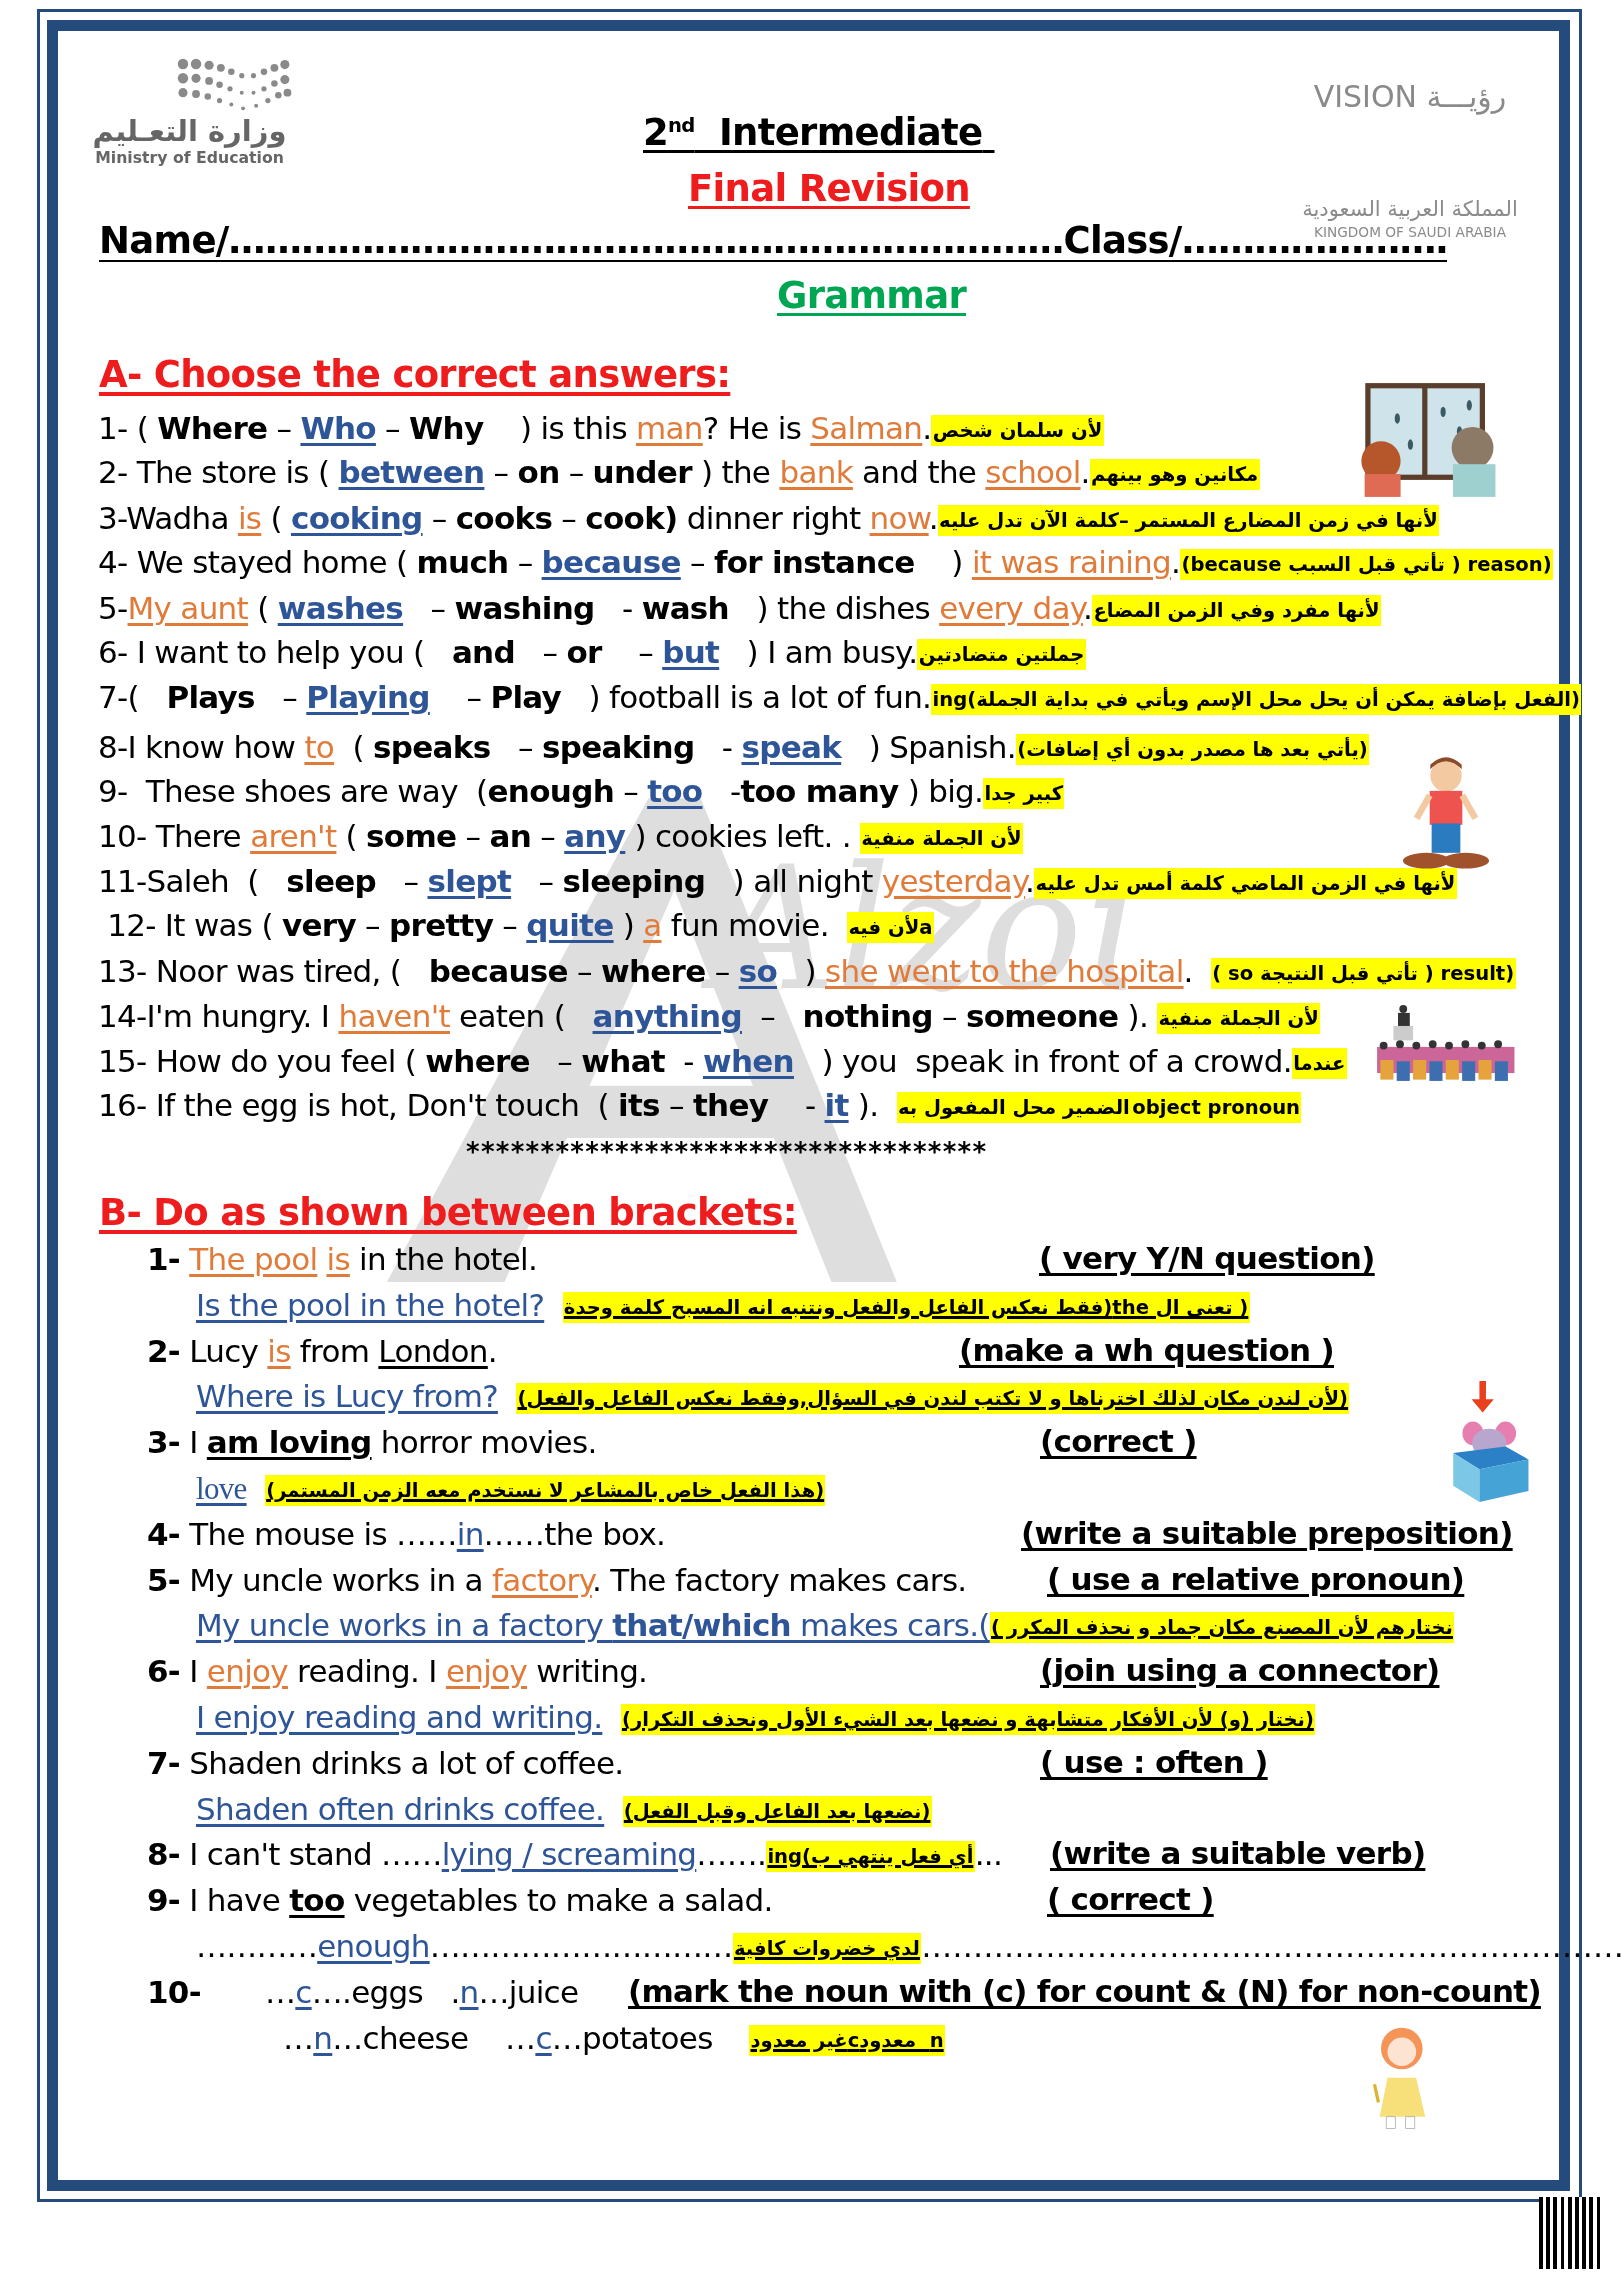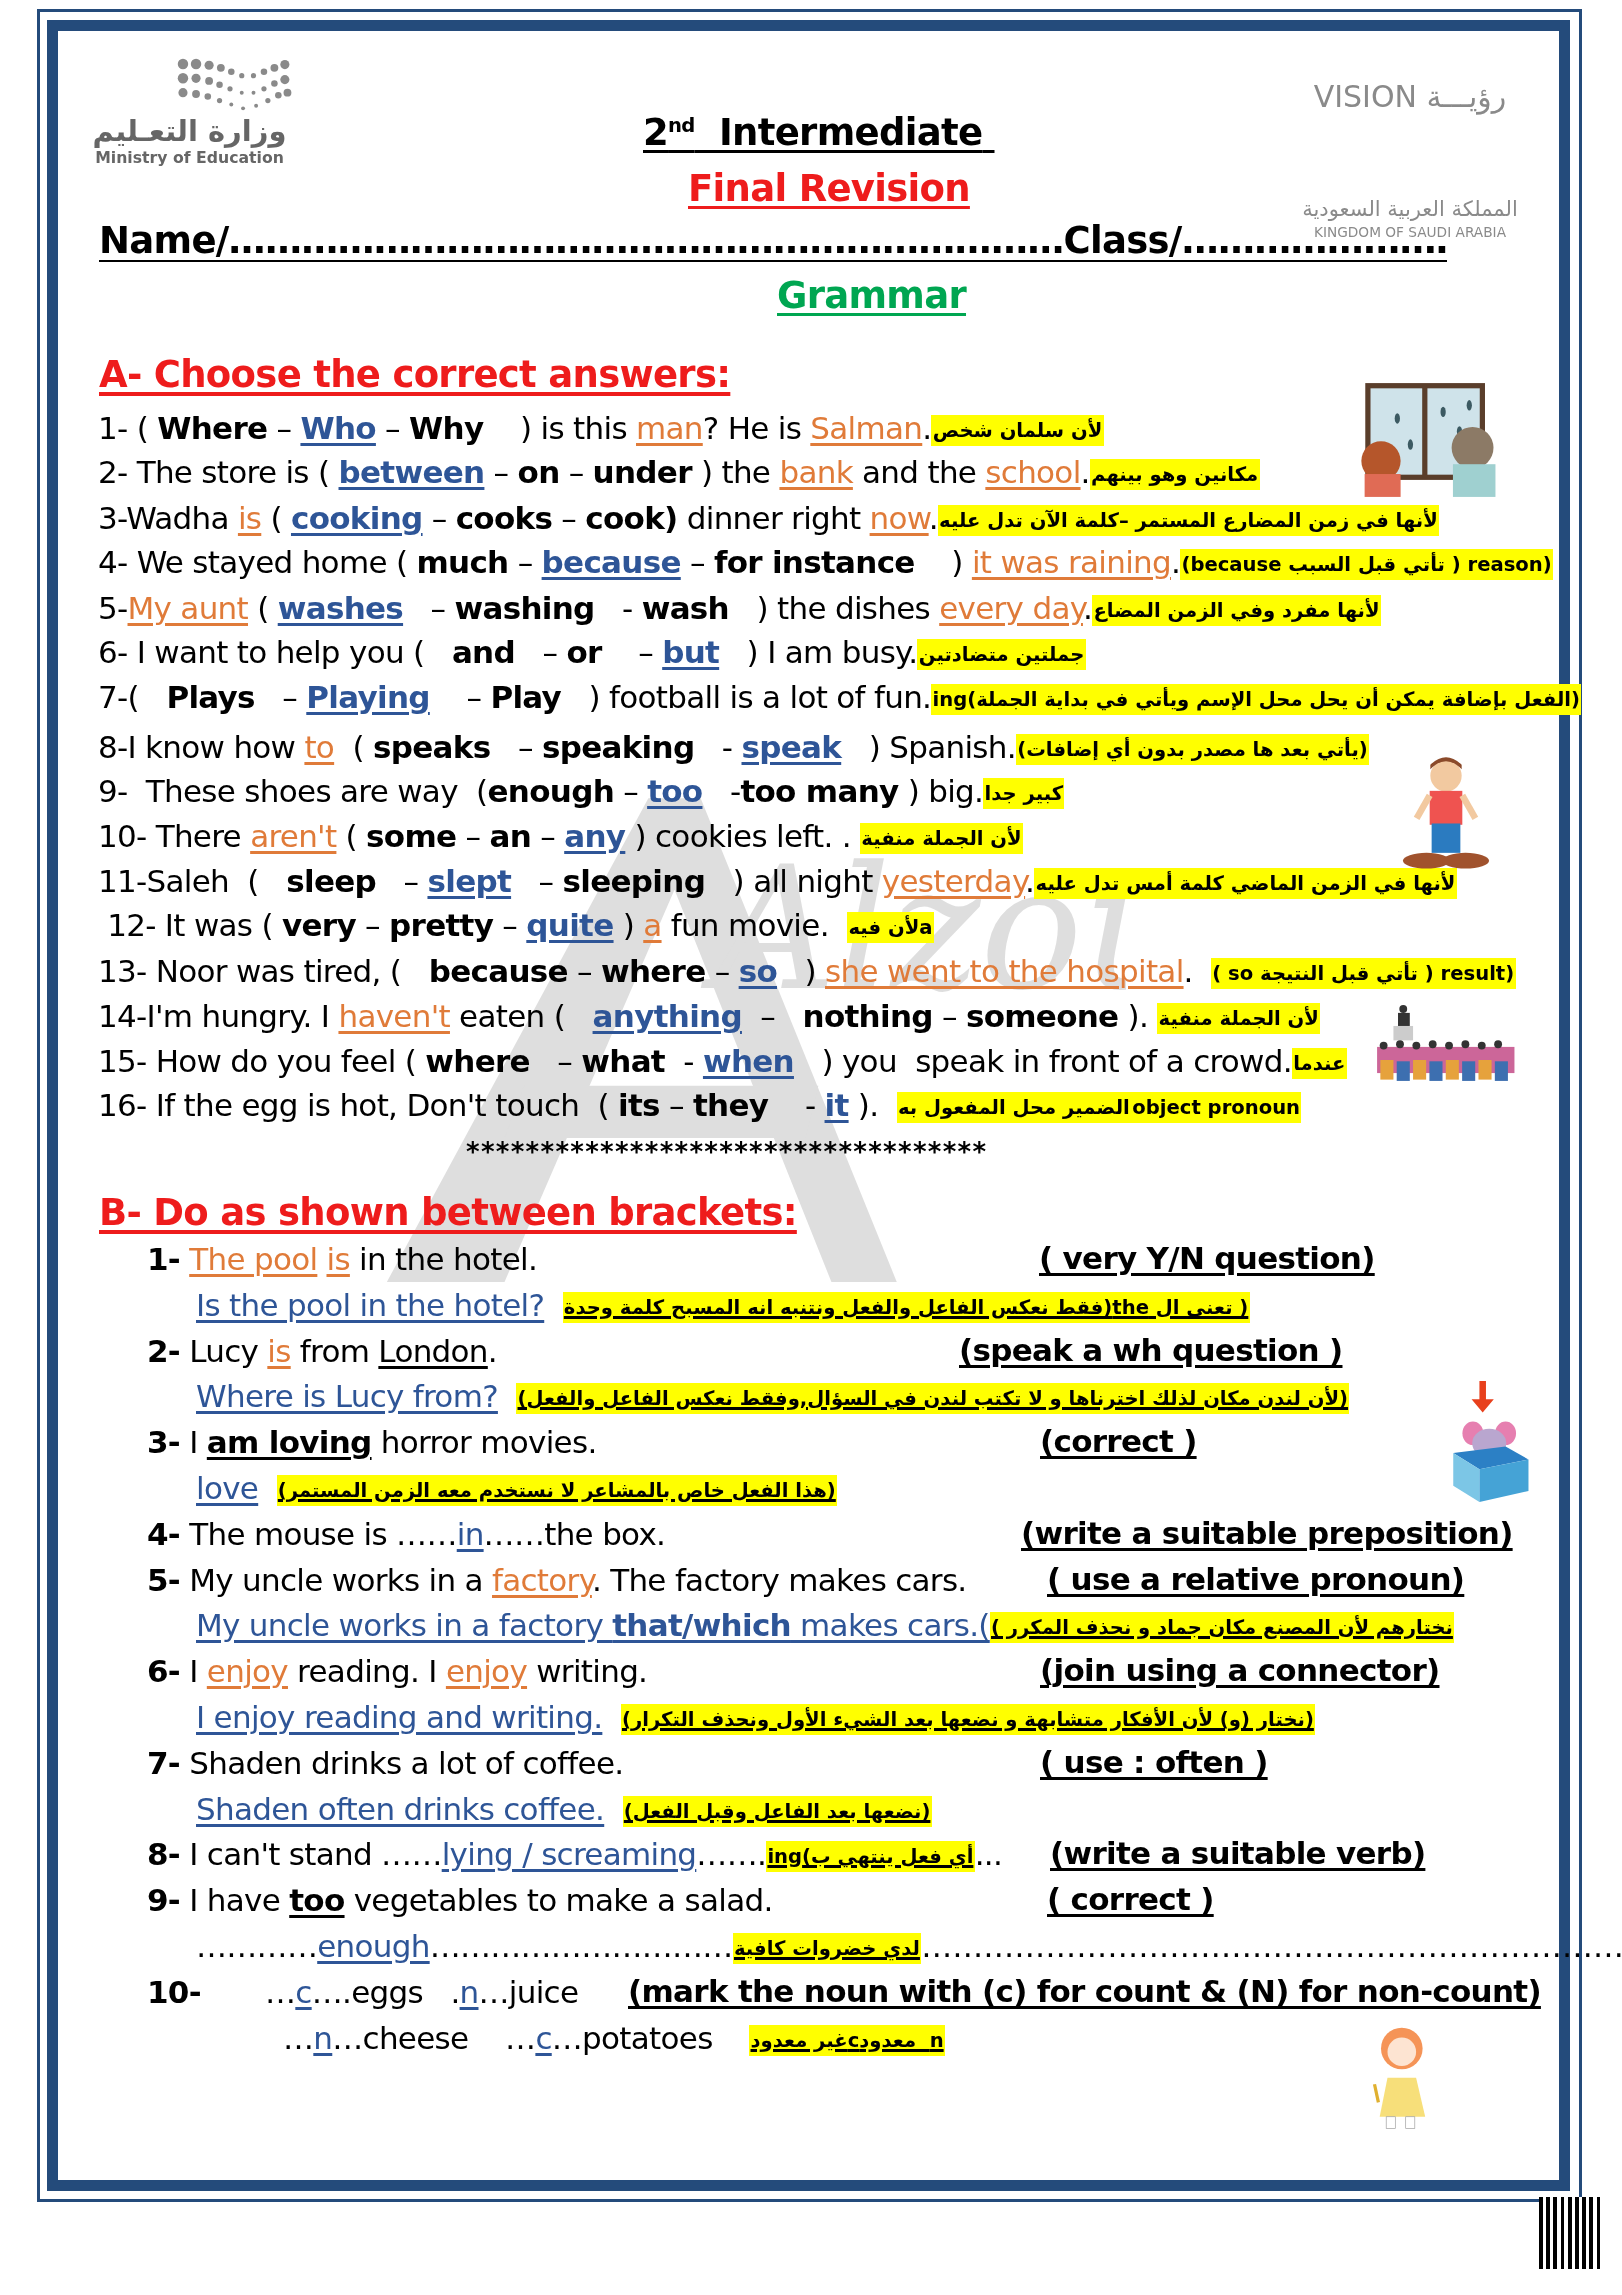--- a/index.html
+++ b/index.html
@@ -176,25 +176,25 @@
 
 <div class="abs" style="left:466px;top:1137px;font-size:26px;font-weight:bold;letter-spacing:1.3px;white-space:nowrap;">***********************************</div>
 
 <div class="section" style="left:99px;top:1191px;">B- Do as shown between brackets:</div>
 
 <div id="sectionB">
     <div class="line" style="white-space: pre; left: 147px; top: 1240px;"><span class="b" style="white-space: pre;">1-</span><span style="white-space: pre;"> </span><span class="clue" style="white-space: pre;">The pool</span><span style="white-space: pre;"> </span><span class="clue" style="white-space: pre;">is</span><span style="white-space: pre;"> in the hotel.</span></div>
     <div class="instr" style="white-space: pre; left: 1039px; top: 1240px;">( very Y/N question)</div>
     <div class="line" style="white-space: pre; left: 196px; top: 1286px;"><span class="ans" style="white-space: pre;">Is the pool in the hotel?</span><span style="white-space: pre;">  </span><span class="note ar note-ul" style="white-space: pre;">( تعنى ال the(فقط نعكس الفاعل والفعل ونتنبه انه المسبح كلمة وحدة</span></div>
     <div class="line" style="white-space: pre; left: 147px; top: 1332px;"><span class="b" style="white-space: pre;">2-</span><span style="white-space: pre;"> </span><span style="white-space: pre;">Lucy </span><span class="clue" style="white-space: pre;">is</span><span style="white-space: pre;"> from </span><span class="ul" style="white-space: pre;">London</span><span style="white-space: pre;">.</span></div>
-    <div class="instr" style="white-space: pre; left: 959px; top: 1332px;">(speak a wh question )</div>
+    <div class="instr" style="white-space: pre; left: 959px; top: 1332px;">(make a wh question )</div>
     <div class="line" style="white-space: pre; left: 196px; top: 1377px;"><span class="ans" style="white-space: pre;">Where is Lucy from?</span><span style="white-space: pre;">  </span><span class="note ar note-ul" style="white-space: pre;">(لأن لندن مكان لذلك اخترناها و لا تكتب لندن في السؤال,وفقط نعكس الفاعل والفعل)</span></div>
     <div class="line" style="white-space: pre; left: 147px; top: 1423px;"><span class="b" style="white-space: pre;">3-</span><span style="white-space: pre;"> </span><span style="white-space: pre;">I </span><span class="ul b" style="white-space: pre;">am loving</span><span style="white-space: pre;"> horror movies.</span></div>
     <div class="instr" style="white-space: pre; left: 1040px; top: 1423px;">(correct )</div>
-    <div class="line" style="white-space: pre; left: 196px; top: 1469px;"><span class="ans" style="white-space: pre;">love</span><span style="white-space: pre;">  </span><span class="note ar note-ul" style="white-space: pre;">(هذا الفعل خاص بالمشاعر لا نستخدم معه الزمن المستمر)</span></div>
+    <div class="line" style="white-space: pre; left: 196px; top: 1469px;"><span class="ans" style="white-space: pre; font-family: Liberation Serif, serif;">love</span><span style="white-space: pre;">  </span><span class="note ar note-ul" style="white-space: pre;">(هذا الفعل خاص بالمشاعر لا نستخدم معه الزمن المستمر)</span></div>
     <div class="line" style="white-space: pre; left: 147px; top: 1515px;"><span class="b" style="white-space: pre;">4-</span><span style="white-space: pre;"> </span><span style="white-space: pre;">The mouse is ……</span><span class="ans" style="white-space: pre;">in</span><span style="white-space: pre;">……the box.</span></div>
     <div class="instr" style="white-space: pre; left: 1021px; top: 1515px;">(write a suitable preposition)</div>
     <div class="line" style="white-space: pre; left: 147px; top: 1561px; text-align: right;"><span class="b" style="white-space: pre;">5-</span><span style="white-space: pre;"> </span><span style="white-space: pre;">My uncle works in a </span><span class="clue" style="white-space: pre;">factory</span><span style="white-space: pre;">. The factory makes cars.</span></div>
     <div class="instr" style="white-space: pre; left: 1047px; top: 1561px;">( use a relative pronoun)</div>
     <div class="line" style="white-space: pre; left: 196px; top: 1606px;"><span class="ans" style="white-space: pre;">My uncle works in a factory </span><span class="ansb" style="white-space: pre;">that/which</span><span class="ans" style="white-space: pre;"> makes cars.(</span><span class="note ar note-ul" style="white-space: pre;">نختارهم لأن المصنع مكان جماد و نحذف المكرر )</span></div>
     <div class="line" style="white-space: pre; left: 147px; top: 1652px;"><span class="b" style="white-space: pre;">6-</span><span style="white-space: pre;"> </span><span style="white-space: pre;">I </span><span class="clue" style="white-space: pre;">enjoy</span><span style="white-space: pre;"> reading. I </span><span class="clue" style="white-space: pre;">enjoy</span><span style="white-space: pre;"> writing.</span></div>
     <div class="instr" style="white-space: pre; left: 1040px; top: 1652px;">(join using a connector)</div>
     <div class="line" style="white-space: pre; left: 196px; top: 1698px;"><span class="ans" style="white-space: pre;">I enjoy reading and writing.</span><span style="white-space: pre;">  </span><span class="note ar note-ul" style="white-space: pre;">(نختار (و) لأن الأفكار متشابهة و نضعها بعد الشيء الأول ونحذف التكرار)</span></div>
     <div class="line" style="white-space: pre; left: 147px; top: 1744px;"><span class="b" style="white-space: pre;">7-</span><span style="white-space: pre;"> </span><span style="white-space: pre; margin-top: 43px;">Shaden drinks a lot of coffee.</span></div>
     <div class="instr" style="white-space: pre; left: 1040px; top: 1744px;">( use : often )</div>

